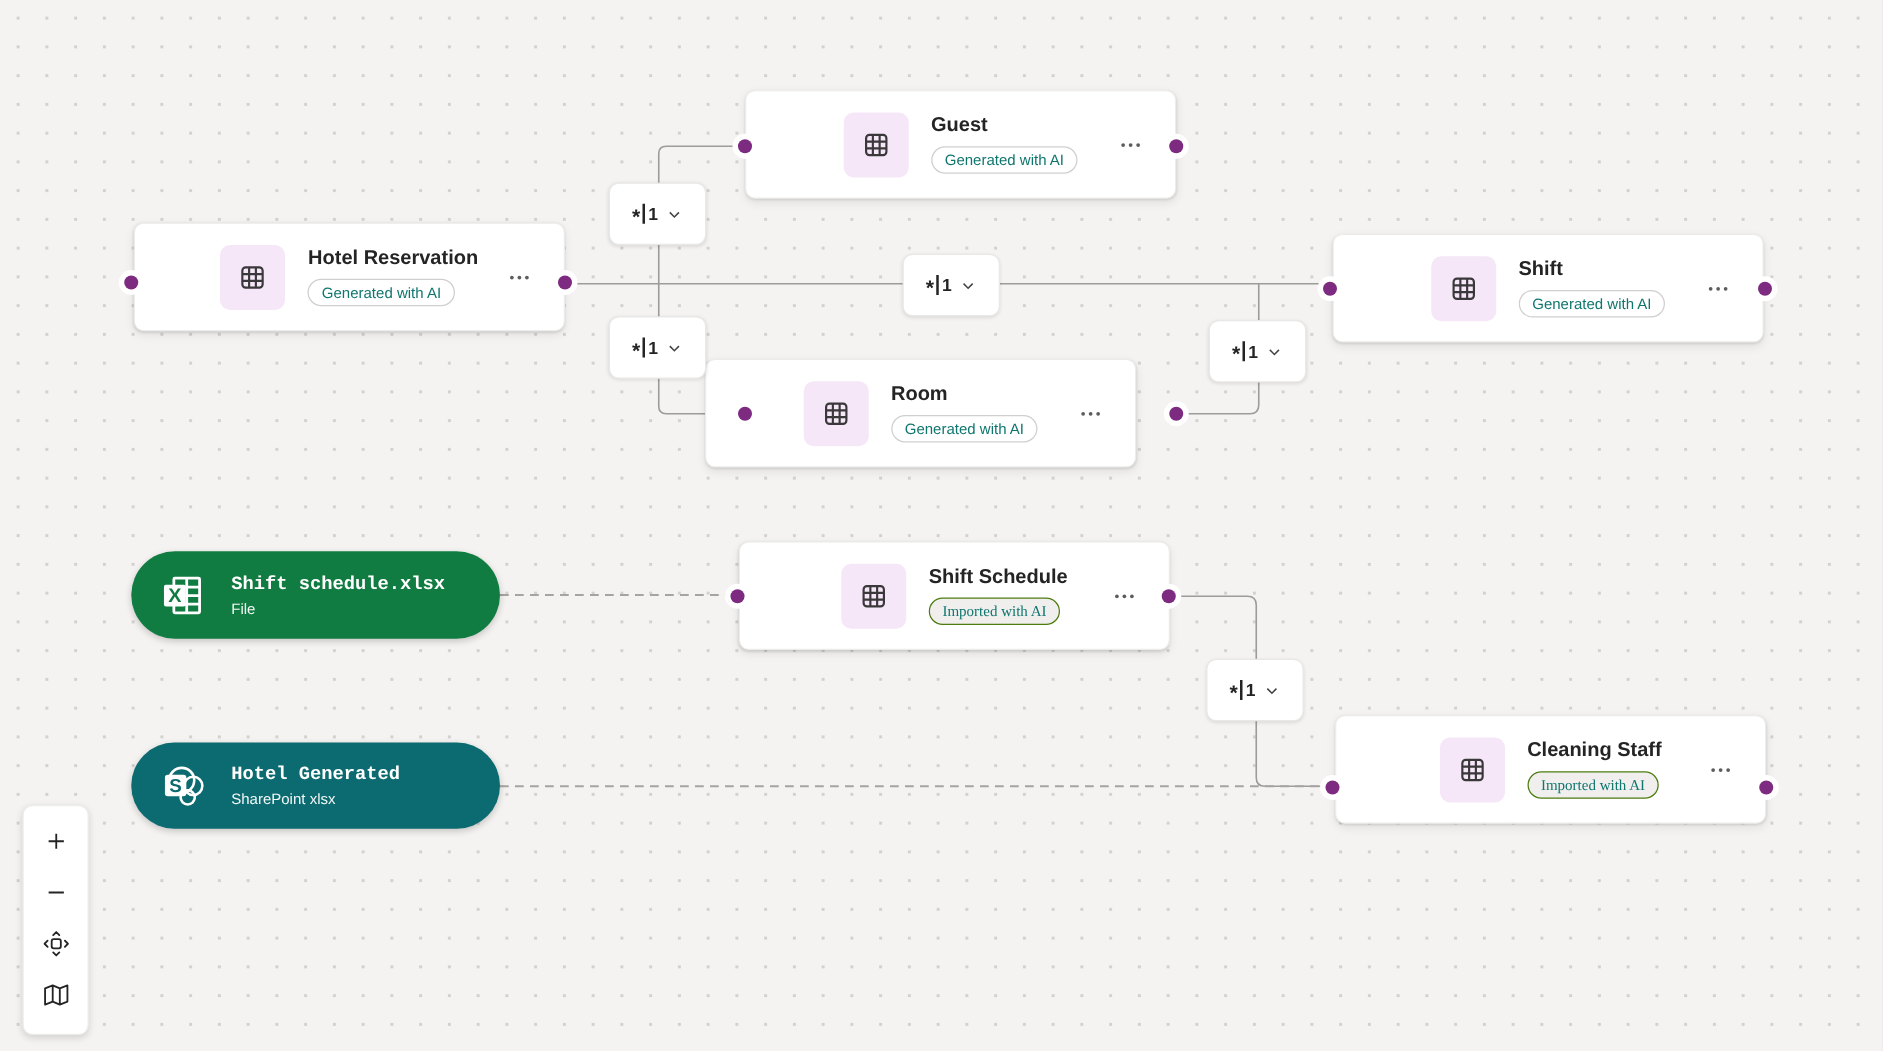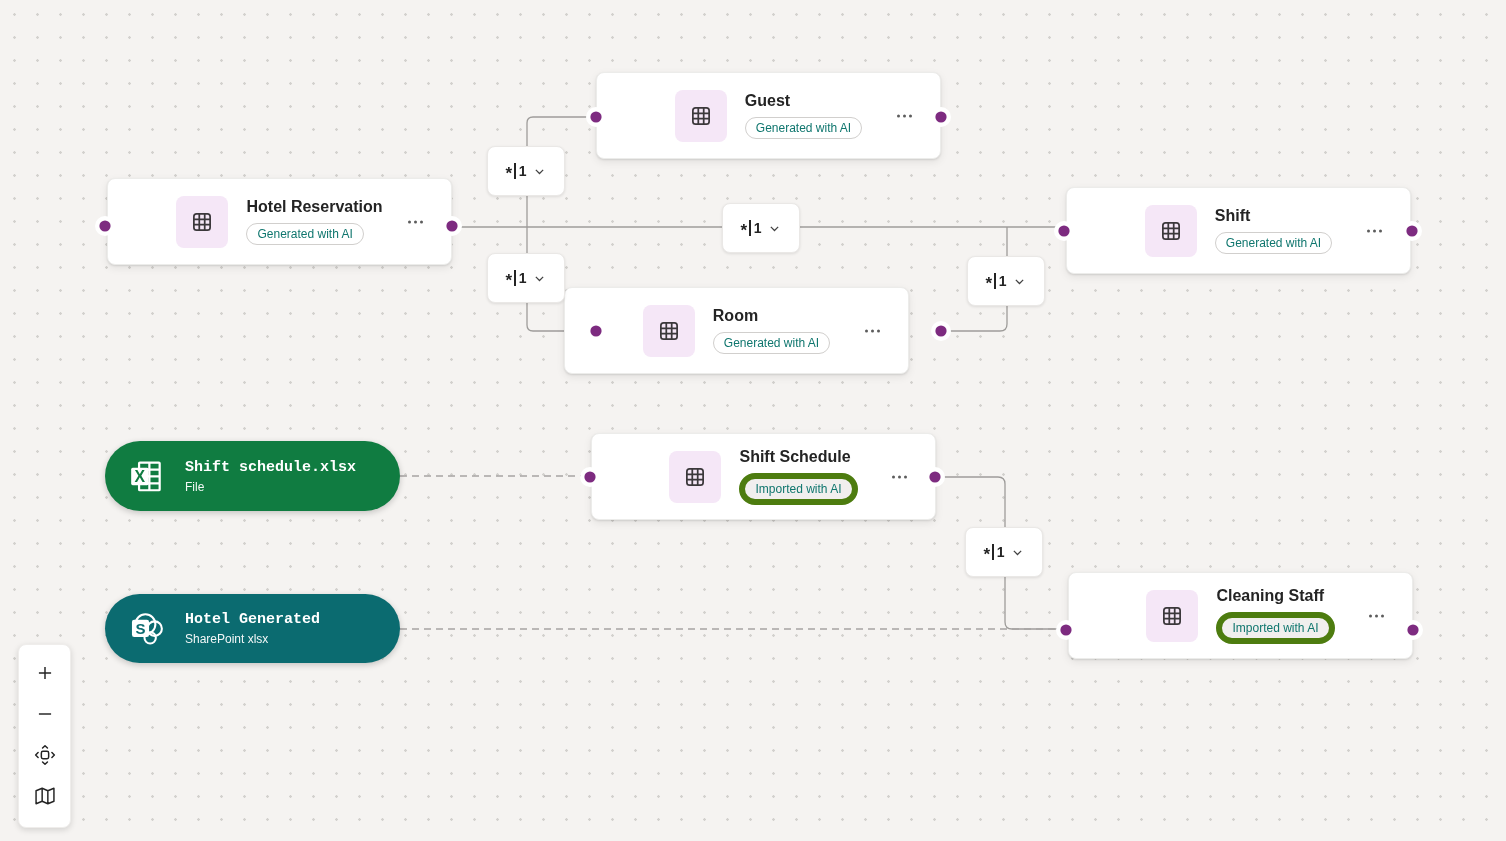--- a/index.html
+++ b/index.html
@@ -21,21 +21,21 @@
     width:52px;height:52px;border-radius:8px;background:#f5e7f7;flex:0 0 auto;
     display:flex;align-items:center;justify-content:center;margin-right:18px;
   }
   .entity-text{display:flex;flex-direction:column;align-items:flex-start;}
   .entity-title{font-size:16px;font-weight:700;color:#242424;line-height:1.15;}
   .entity-badge{
     margin-top:6px;font-size:12px;color:#0f766e;line-height:1;
     padding:4px 10px;border-radius:999px;white-space:nowrap;
   }
   .badge-generated{background:#fff;border:1px solid #d1cfcd;}
-  .badge-imported{background:#f1efee;border:6px solid #4d7c0f;}
+  .badge-imported{background:#f1efee;border:1px solid #4d7c0f;font-family:Liberation Serif, serif;}
   .more{
     position:absolute;right:24px;top:50%;transform:translateY(-50%);
     display:flex;gap:3px;padding:4px;cursor:pointer;
   }
   .more i{width:3px;height:3px;border-radius:50%;background:#5c5c5c;display:block;}
   
   .source-pill{
     position:absolute;width:295px;height:70px;border-radius:35px;color:#fff;
     display:flex;align-items:center;padding:0 14px 0 22px;box-sizing:border-box;
     box-shadow:0 2px 6px rgba(0,0,0,.20);cursor:pointer;

